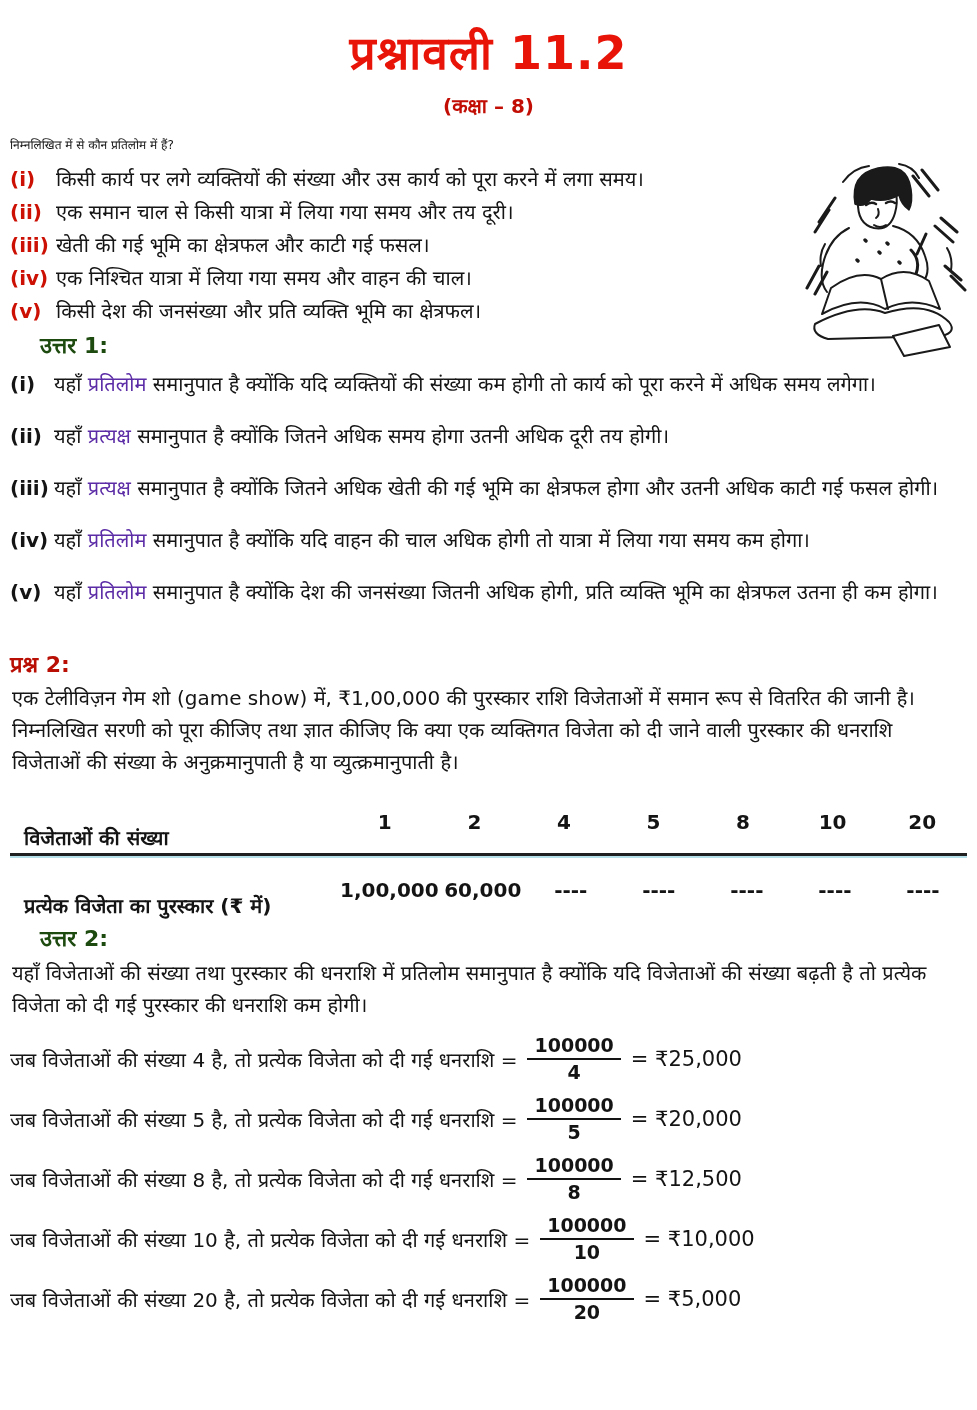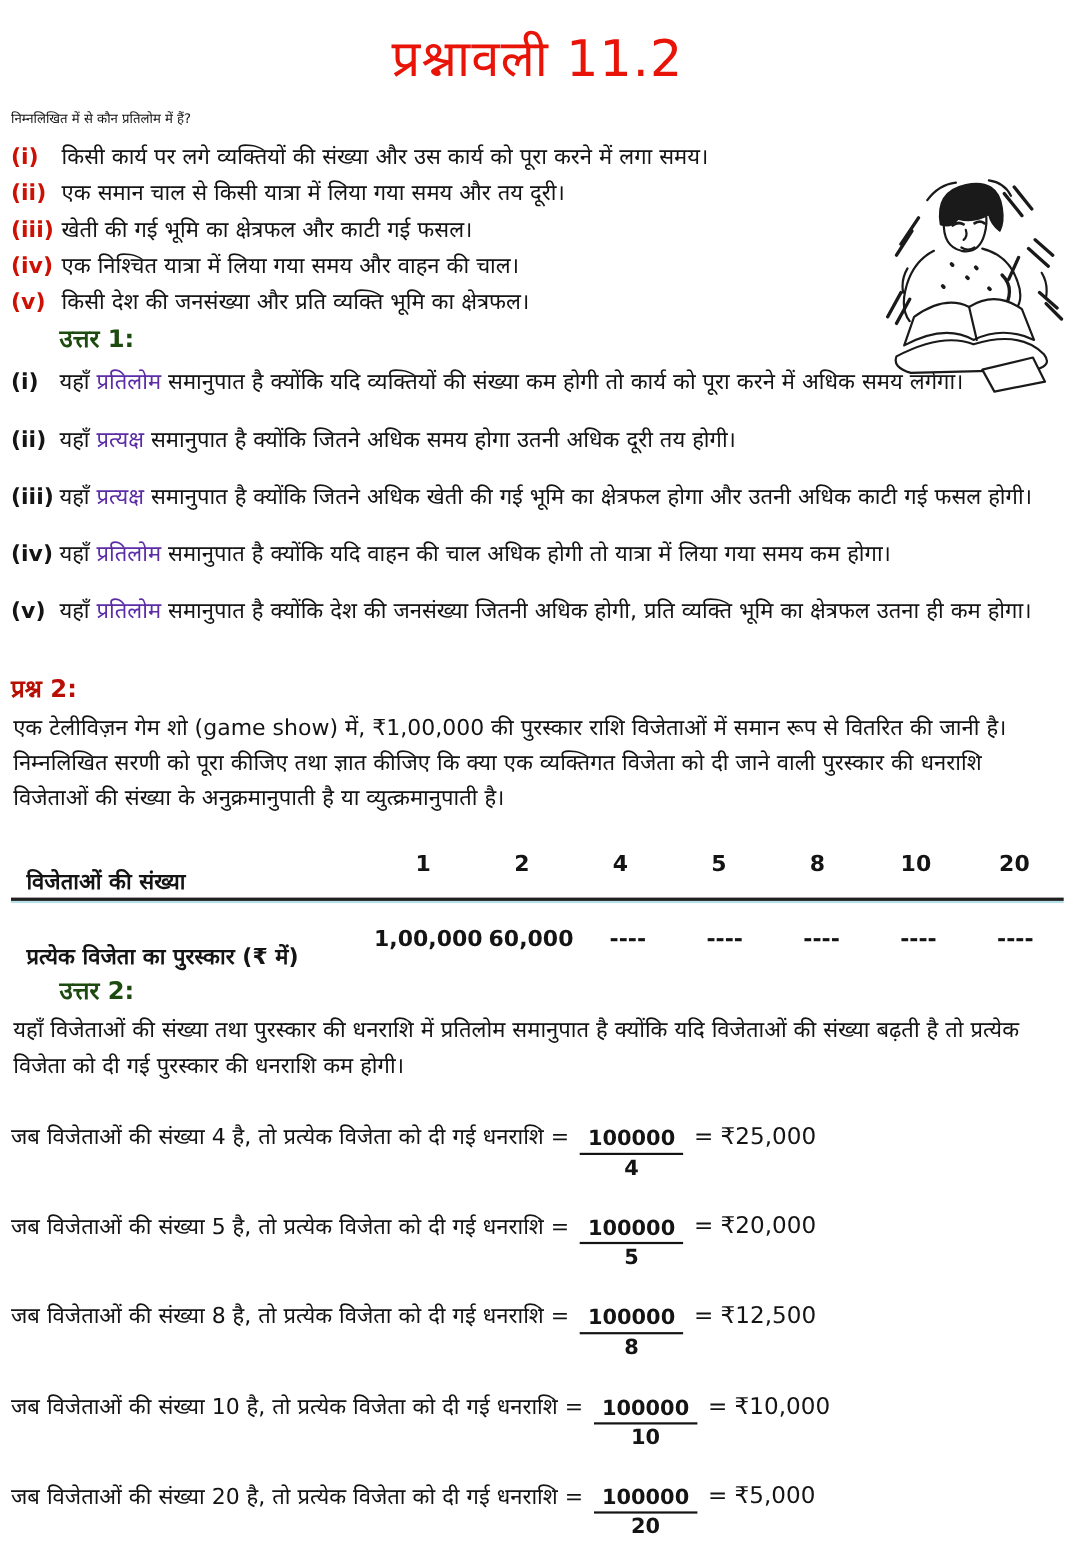--- a/index.html
+++ b/index.html
@@ -12,42 +12,42 @@
     padding: 8px 10px 20px 10px;
     font-family: "DejaVu Sans", sans-serif;
     color: #141414;
     background: #ffffff;
     overflow: hidden;
   }
   .title {
     text-align: center;
     color: #e81408;
     font-size: 46px;
-    font-weight: normal;
+    font-weight: bold;
     letter-spacing: 1px;
     margin: 12px 0 10px 0;
   }
   .subtitle {
     text-align: center;
     color: #c10d04;
     font-size: 20px;
     font-weight: bold;
     margin: 0 0 10px 0;
   }
   .q-heading {
     color: #b80e04;
     font-size: 22px;
     font-weight: bold;
     line-height: 30px;
   }
   .a-heading {
     color: #1d4a0e;
     font-size: 22px;
     font-weight: bold;
-    margin-left: 44px;
+    margin-left: 30px;
     line-height: 32px;
     margin-top: 2px;
   }
   .intro-line {
     font-size: 12px;
     line-height: 32px;
     margin: 2px 0 2px 0;
   }
   .q-item {
     display: flex;
@@ -108,34 +108,34 @@
     font-size: 20px;
     gap: 10px;
   }
   .fraction {
     display: inline-flex;
     flex-direction: column;
     align-items: center;
     line-height: 1.2;
     font-size: 19px;
     font-weight: bold;
-    margin-top: 32px;
   }
   .fraction .num { border-bottom: 2px solid #141414; padding: 0 7px 1px 7px; }
   .fraction .den { padding-top: 1px; }
   .eq-result { font-size: 21px; font-weight: normal; }
   .section-gap { height: 28px; }
   .small-gap { height: 6px; }
 </style>
 </head>
 <body>
 
 <div class="page">
 
   <div class="title">प्रश्नावली 11.2</div>
+  <div class="subtitle">(कक्षा – 8)</div>
 
   <div class="illustration">
     <svg width="176" height="210" viewBox="0 0 176 210">
       <g stroke="#1a1a1a" fill="none" stroke-width="2" stroke-linecap="round" stroke-linejoin="round">
         <path d="M34 62 L20 84 M40 50 L24 74 M118 28 L134 48 M127 22 L143 42 M140 78 L158 94 M146 70 L162 84 M24 118 L12 140 M32 124 L20 146 M150 118 L166 132 M156 128 L170 142" stroke-width="3"></path>
         <path d="M48 34 q10 -14 26 -16 M104 16 q14 2 20 14 M30 96 q-6 10 -4 22 M152 100 q6 10 4 22"></path>
         <path d="M60 56 q-5 -30 23 -36 q29 -6 33 21 q2 13 -2 21 q-8 -6 -10 -15 q-14 8 -28 4 q-7 9 -16 5 z" fill="#1a1a1a" stroke-width="1.5"></path>
         <path d="M63 53 q-1 23 16 27 q16 3 21 -15 q3 -11 1 -19"></path>
         <path d="M71 57 q5 -4 10 -1 M91 55 q5 -3 9 0" stroke-width="2.5"></path>
         <path d="M83 61 q2 6 -2 9 M79 77 q6 4 12 0"></path>

